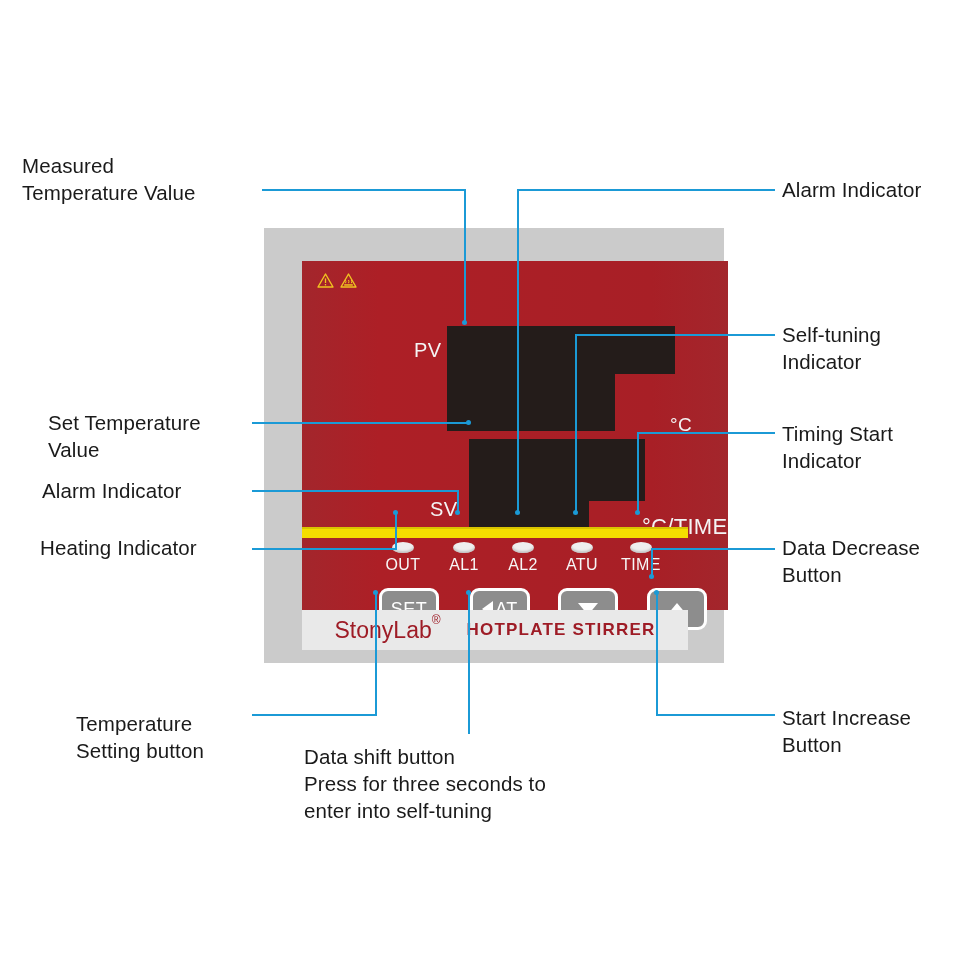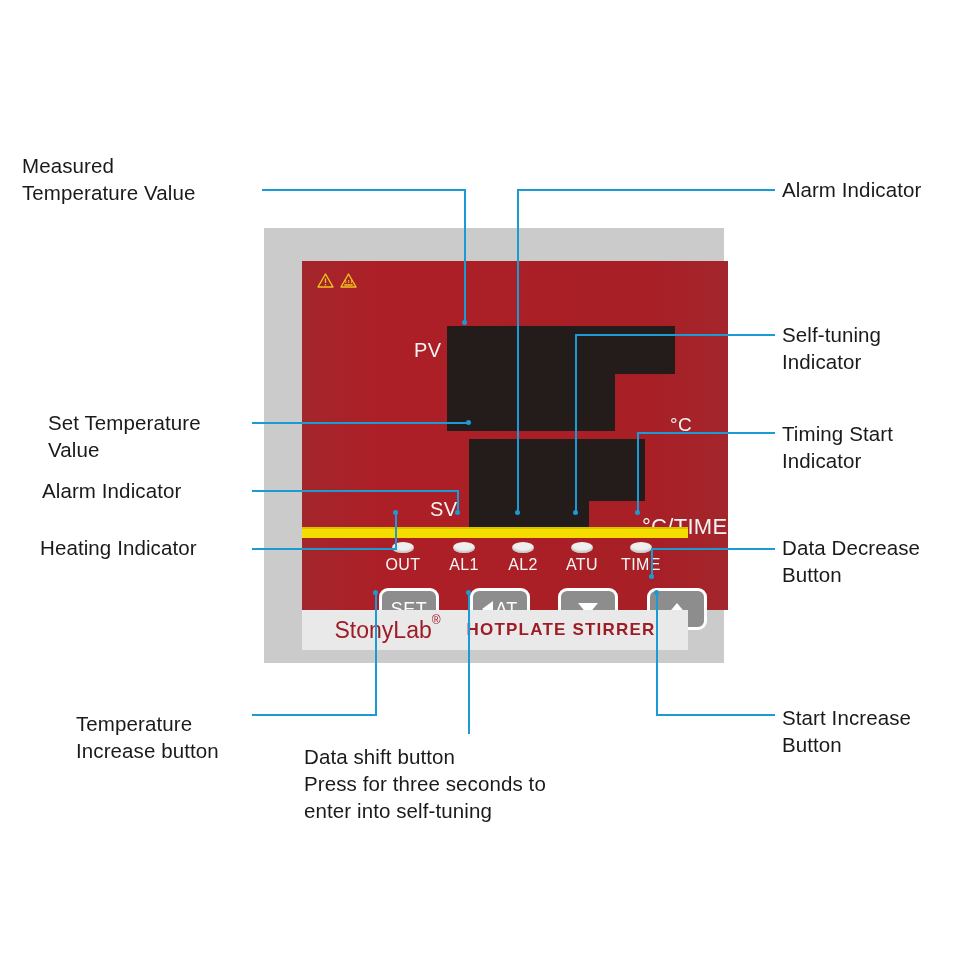--- a/index.html
+++ b/index.html
@@ -333,20 +333,20 @@
 Indicator</div>
 
 <div class="anno left" style="left:42px;  top:477px; width:210px;">Alarm Indicator</div>
 
 <div class="anno left" style="left:40px;  top:534px; width:215px;">Heating Indicator</div>
 
 <div class="anno left" style="left:782px; top:534px; width:195px;">Data Decrease
 Button</div>
 
 <div class="anno left" style="left:76px;  top:710px; width:215px;">Temperature
-Increase button</div>
+Setting button</div>
 
 <div class="anno center" style="left:304px; top:743px; width:330px;">Data shift button
 Press for three seconds to
 enter into self-tuning</div>
 
 <div class="anno left" style="left:782px; top:704px; width:195px;">Start Increase
 Button</div>
 
 </body></html>

